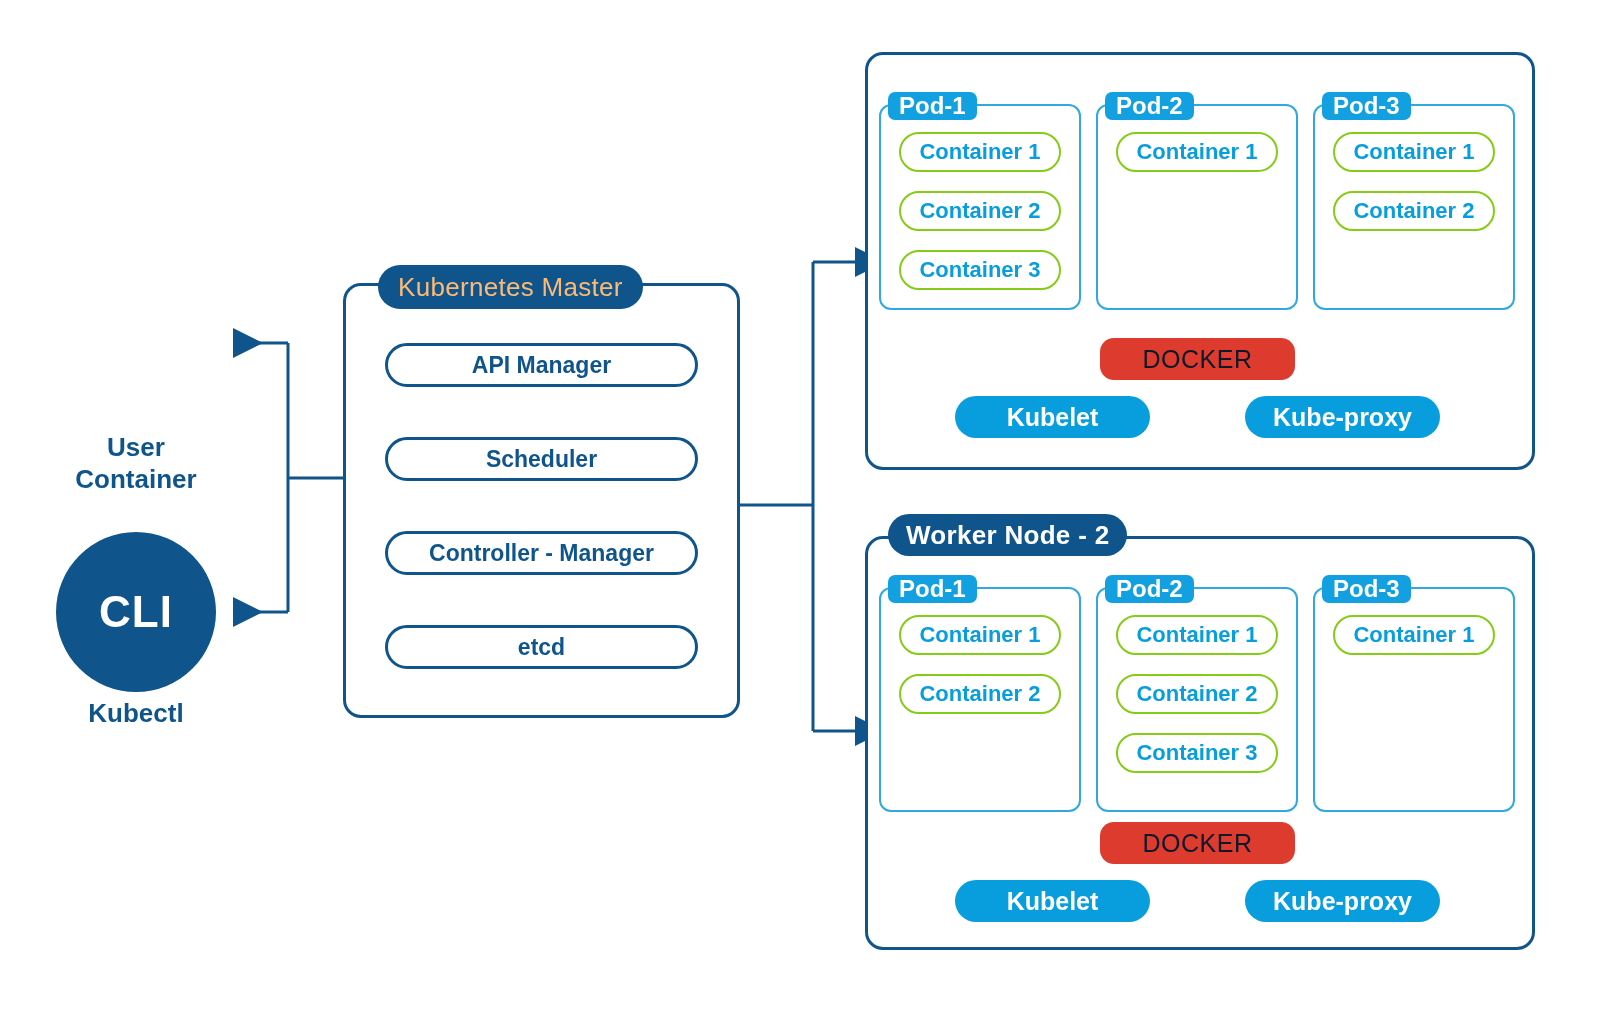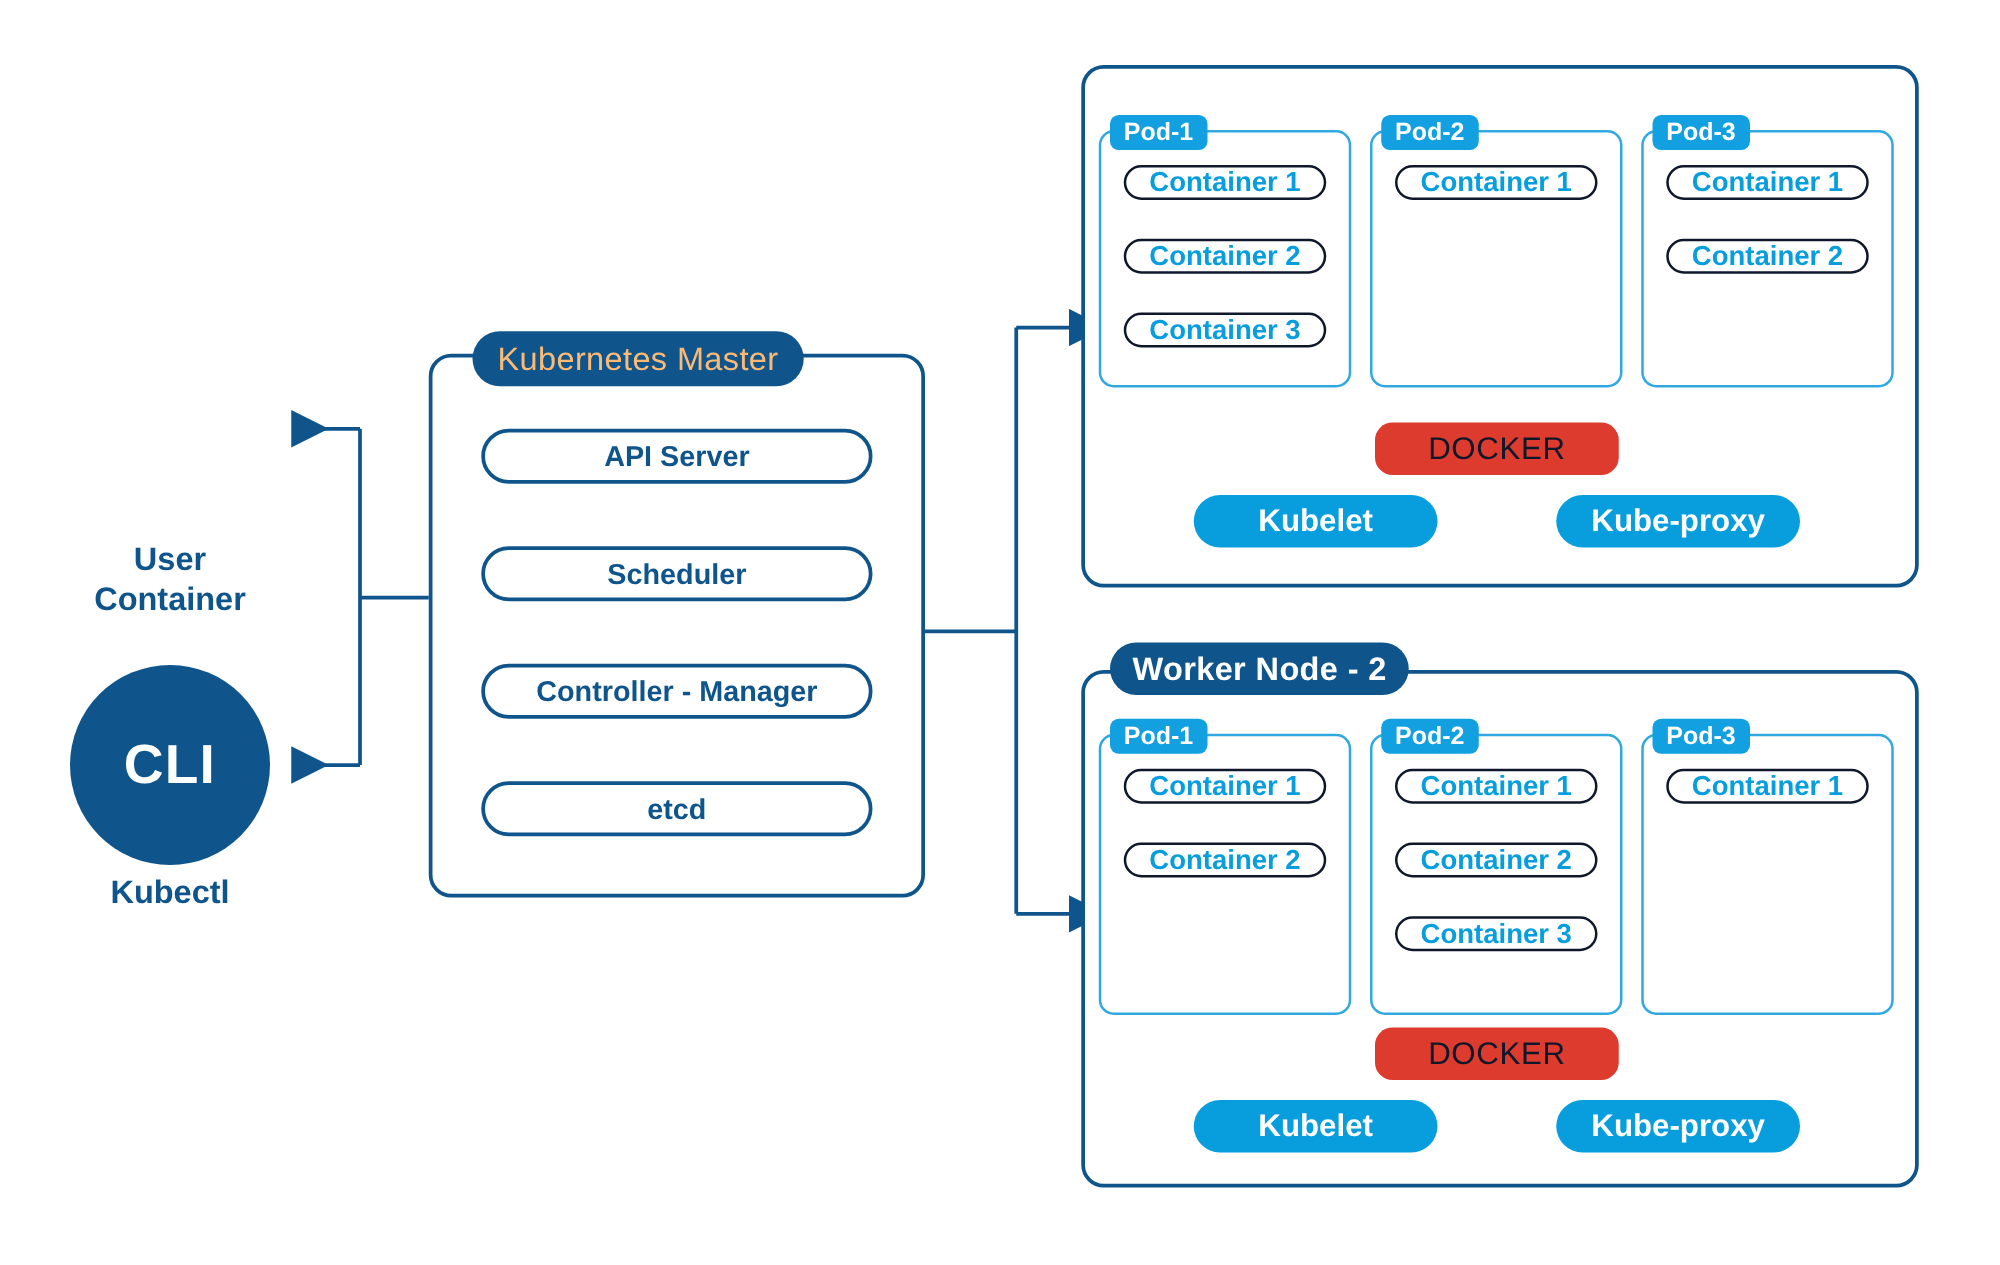--- a/index.html
+++ b/index.html
@@ -137,27 +137,27 @@
   }
   .pod-label {
     height: 28px;
     padding: 0 11px;
     border-radius: 7px;
     background: #13a0e0;
     color: #ffffff;
     display: flex;
     align-items: center;
     justify-content: center;
-    font-size: 20px;
+    font-size: 24px;
     font-weight: bold;
     white-space: nowrap;
   }
   .container-pill {
-    height: 28px;
-    border: 2px solid #0f172a;
+    height: 40px;
+    border: 2px solid #84cc16;
     border-radius: 20px;
     background: #ffffff;
     display: flex;
     align-items: center;
     justify-content: center;
     color: #089edd;
     font-size: 22px;
     font-weight: bold;
     white-space: nowrap;
   }
@@ -232,21 +232,21 @@
     <span>CLI</span>
   </div>
   <div class="abs client-caption" style="left:36px; top:698px;">
     <div>Kubectl</div>
   </div>
 
   <div class="abs master-box"></div>
   <div class="abs master-header">Kubernetes Master</div>
 
   <div class="abs master-item" style="top:343px;">
-    <span>API Server</span>
+    <span>API Manager</span>
   </div>
   <div class="abs master-item" style="top:437px;">
     <span>Scheduler</span>
   </div>
   <div class="abs master-item" style="top:531px;">
     <span>Controller - Manager</span>
   </div>
   <div class="abs master-item" style="top:625px;">
     <span>etcd</span>
   </div>

